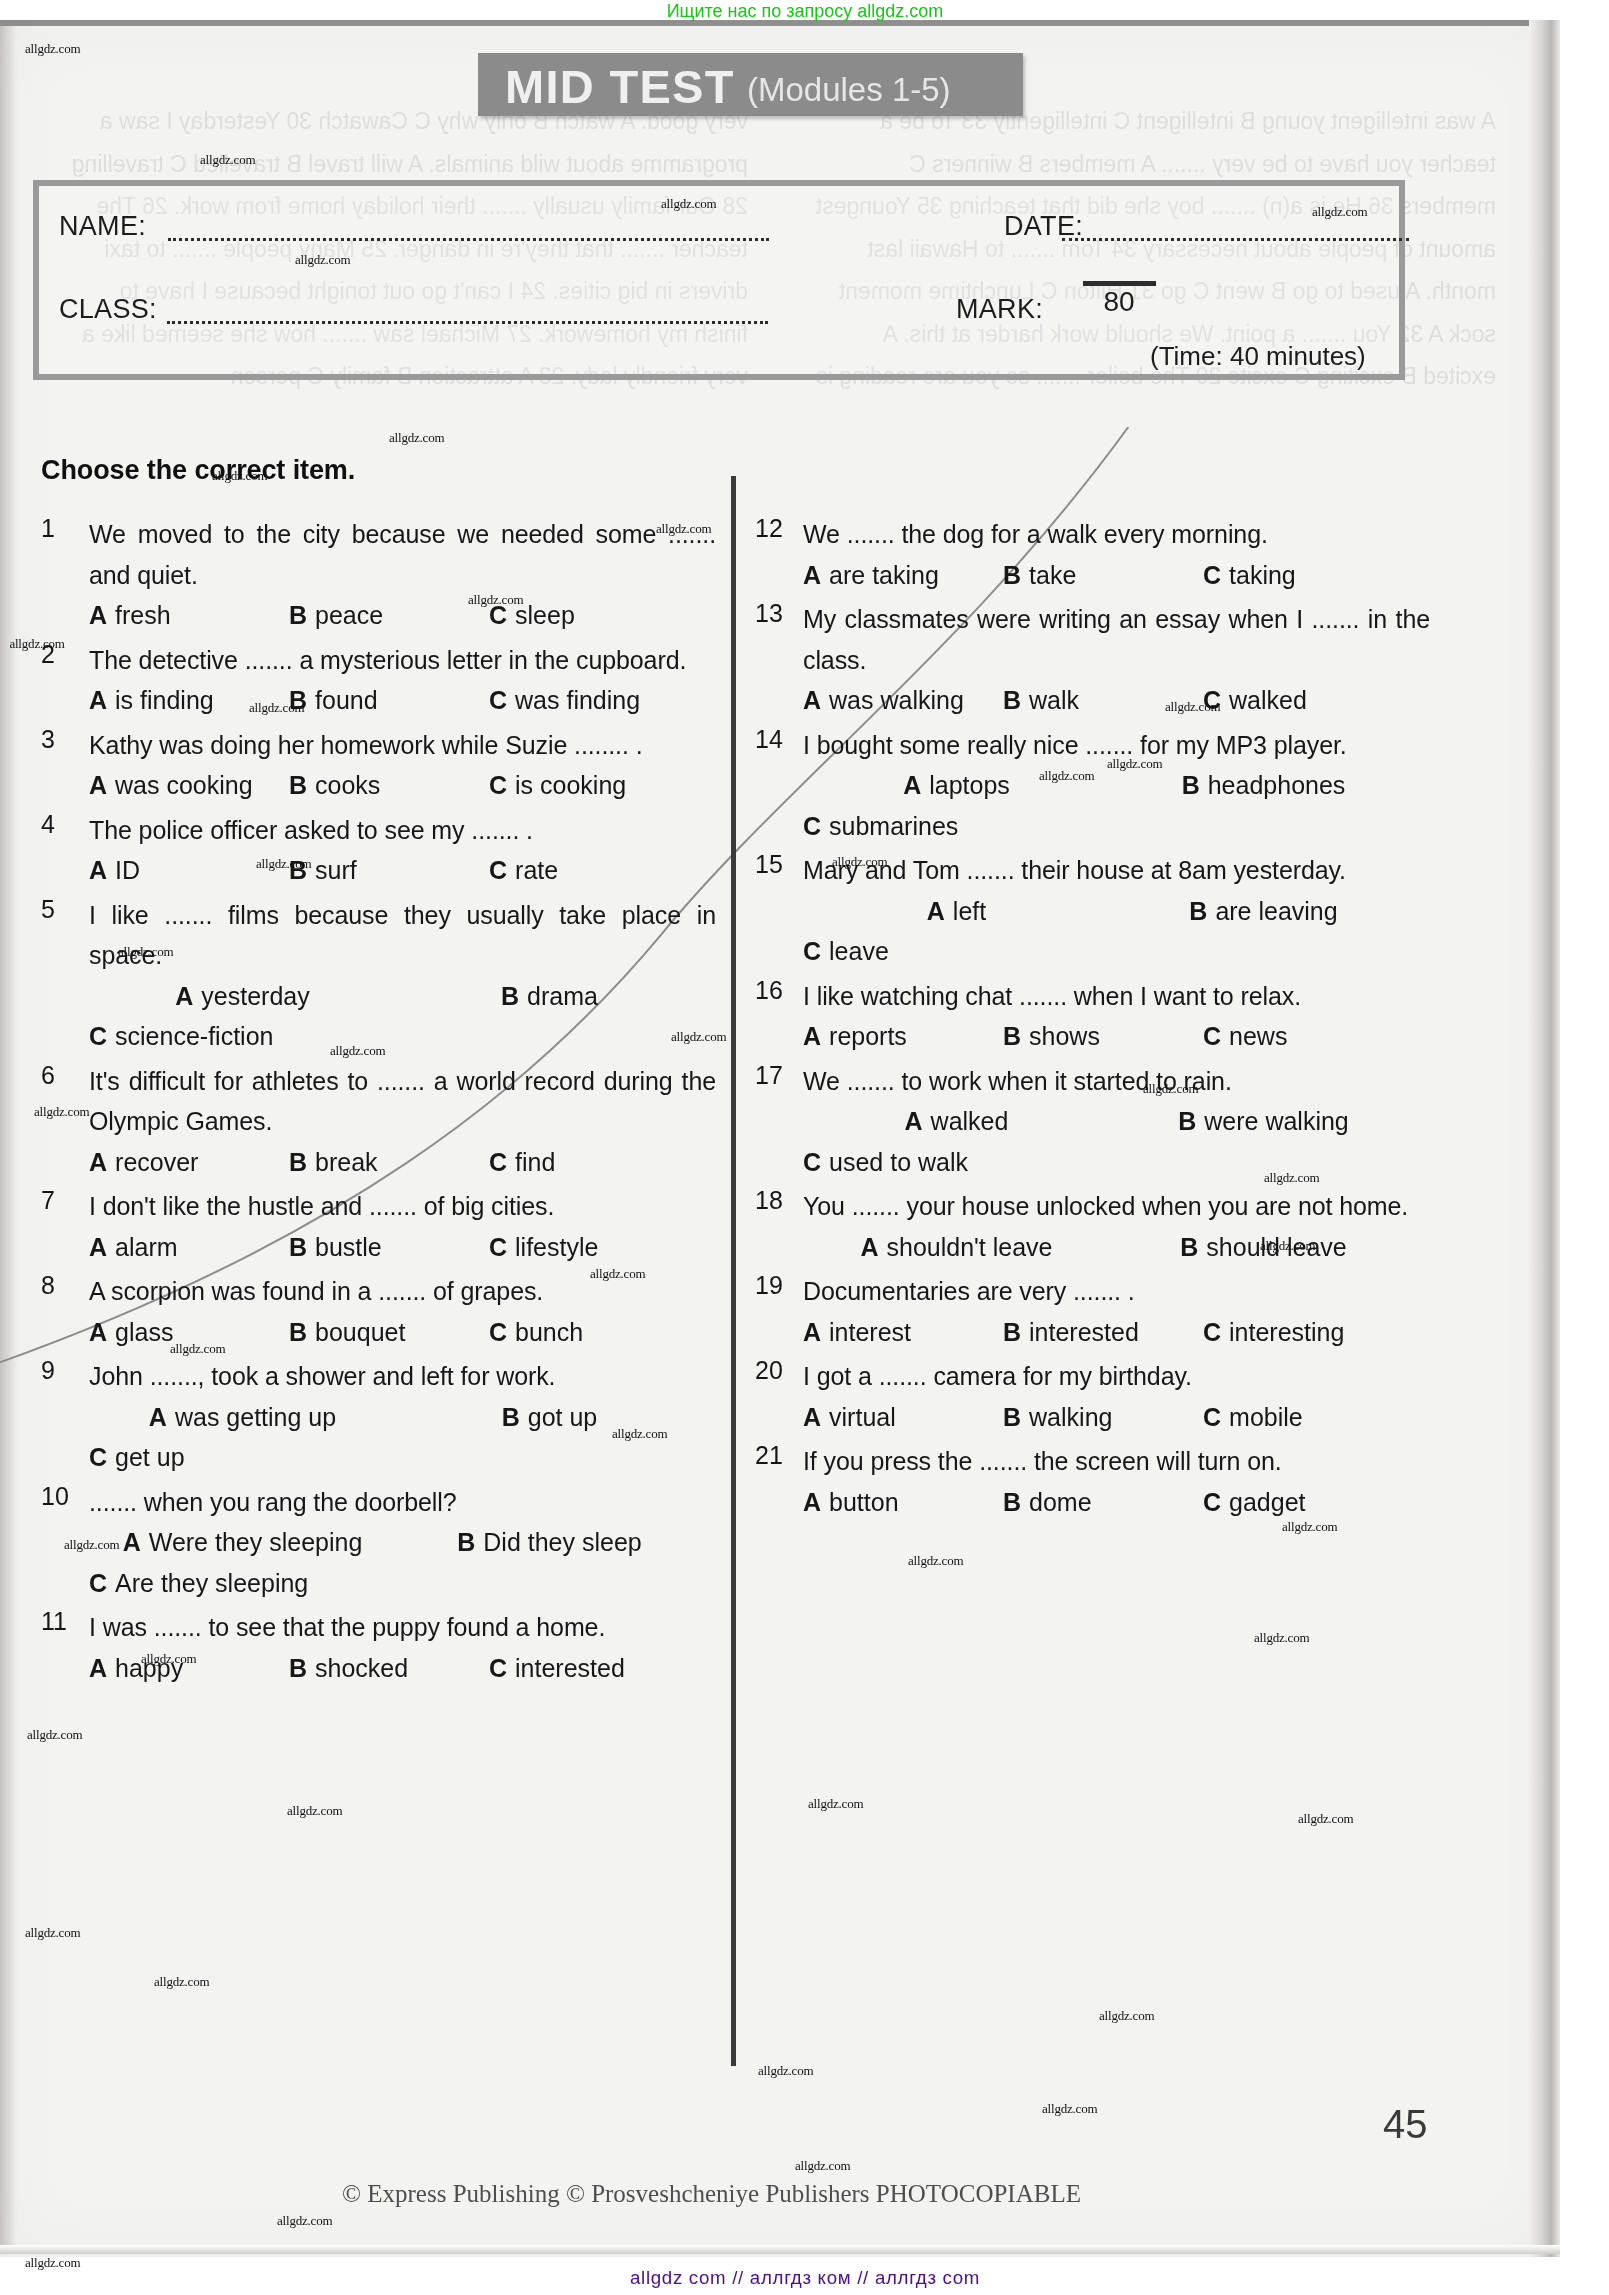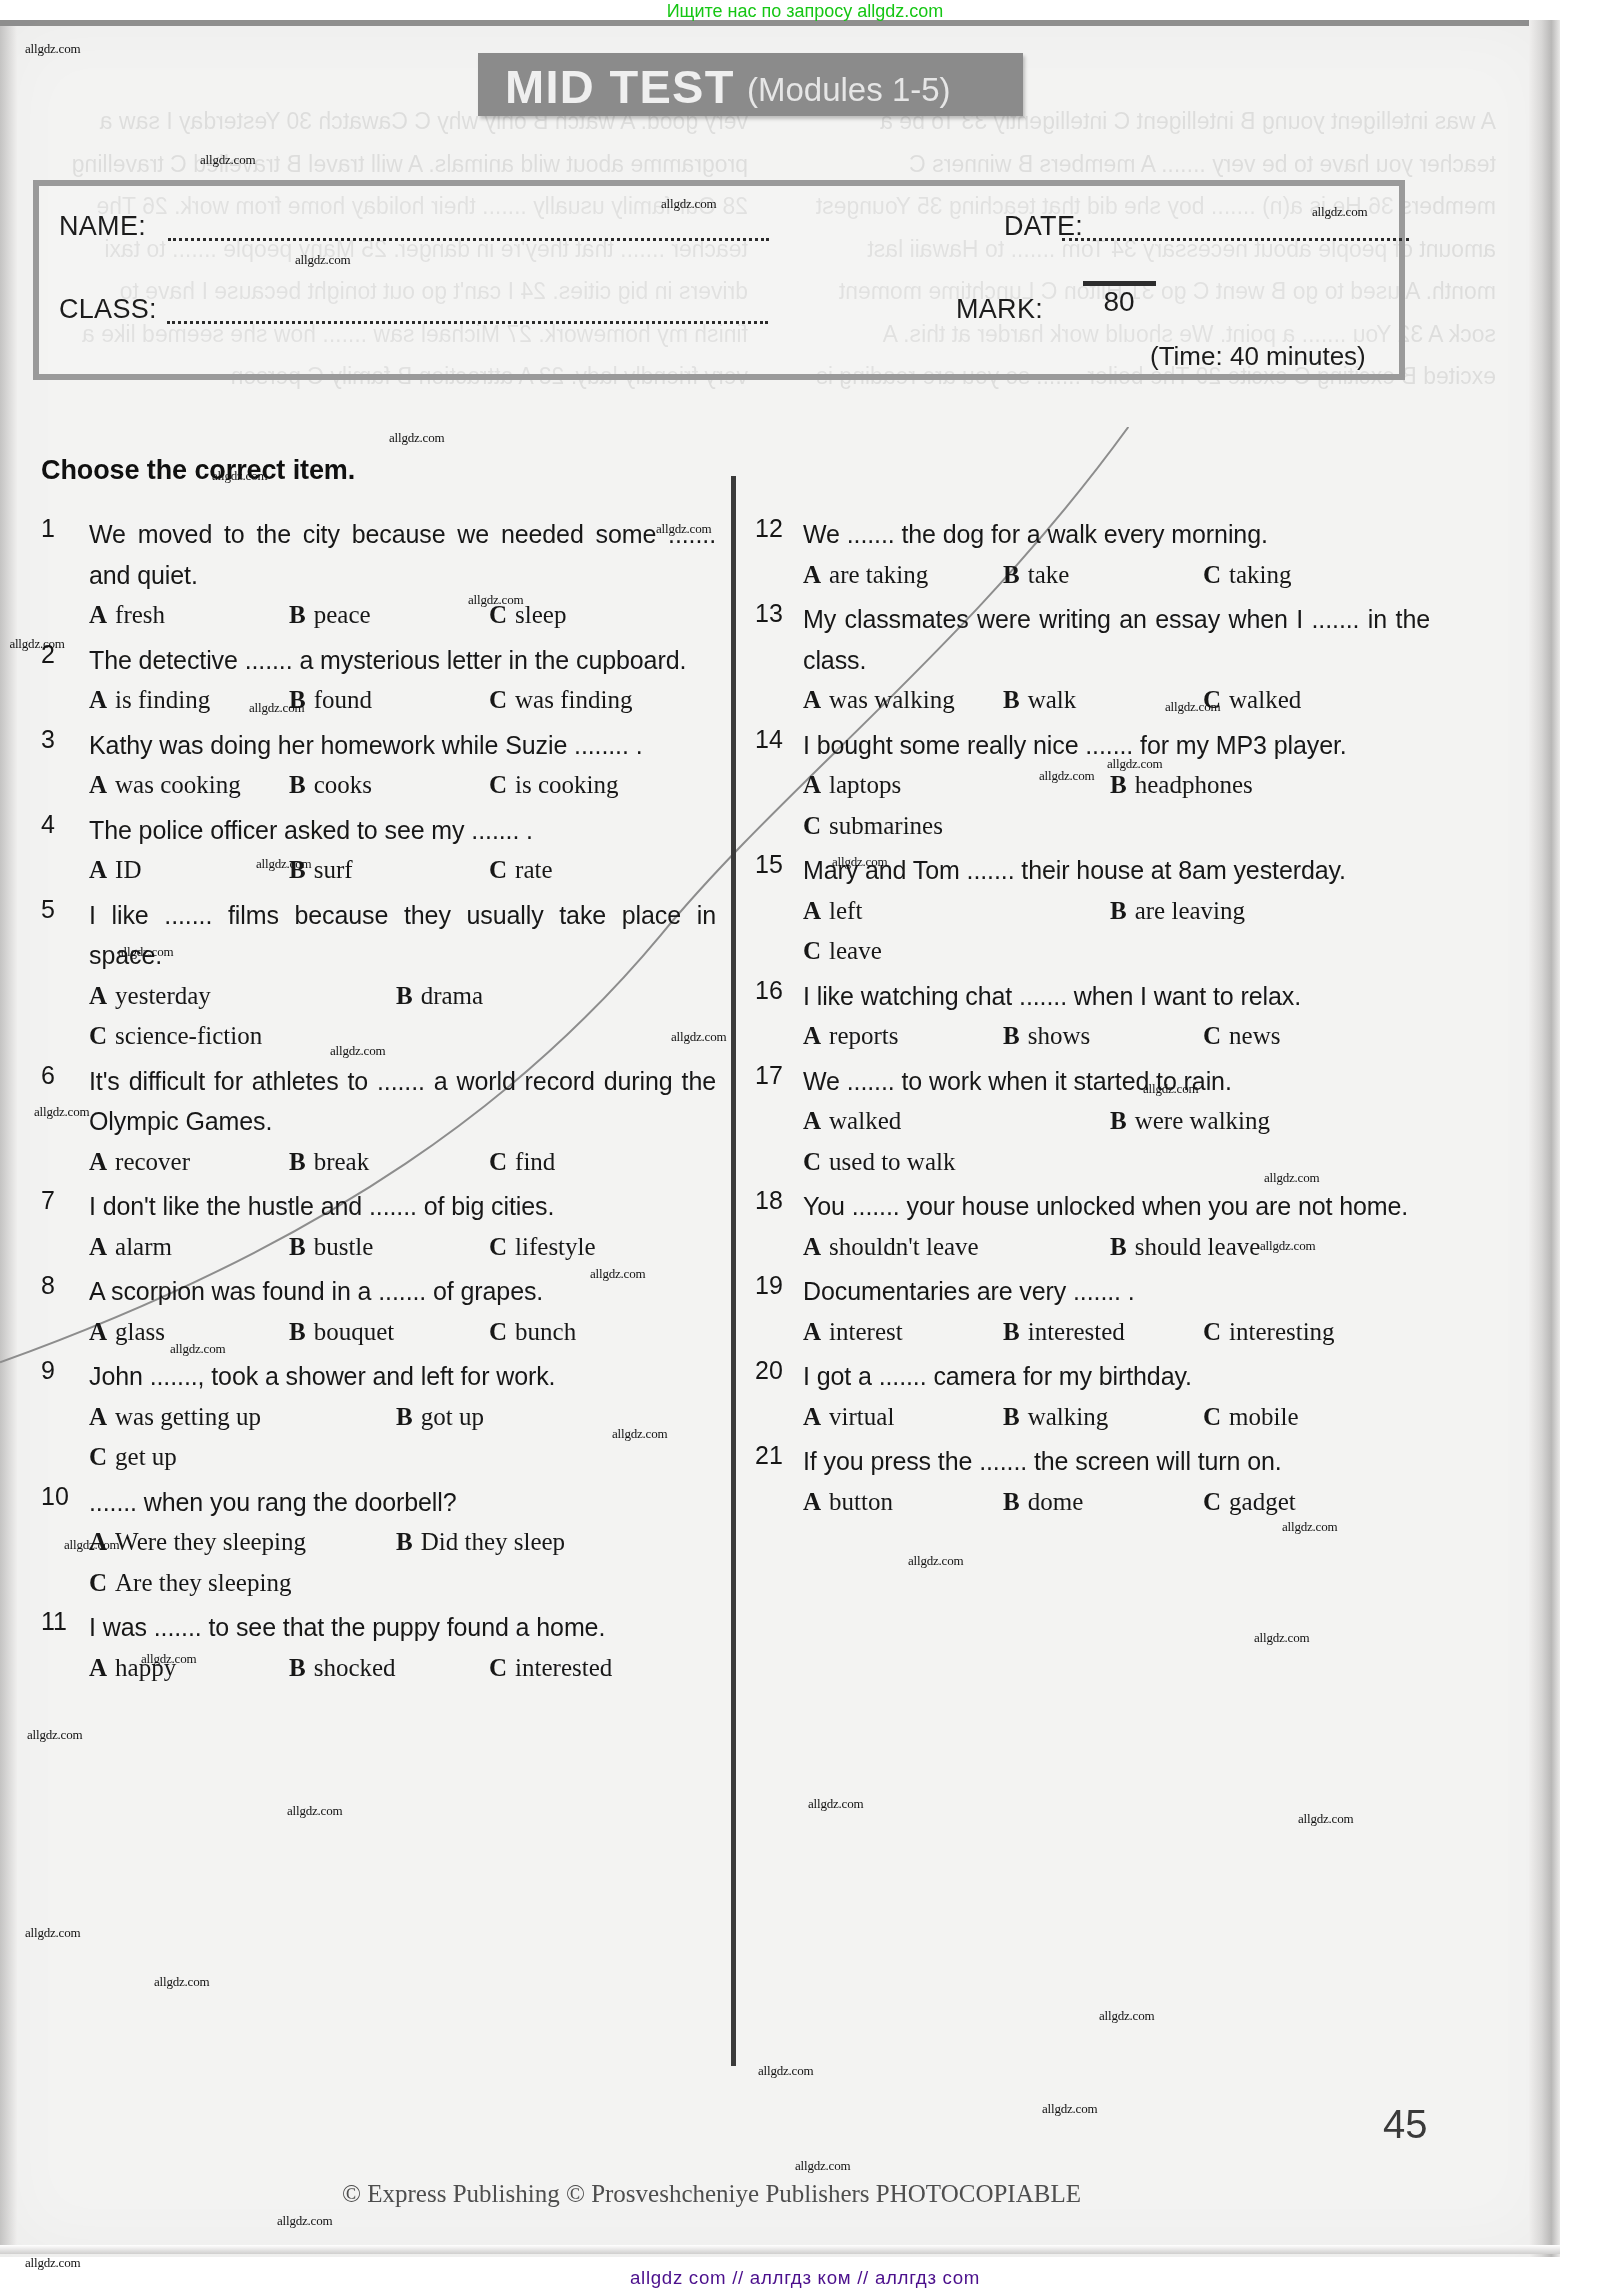--- a/index.html
+++ b/index.html
@@ -202,34 +202,34 @@
     text-align-last: left;
     font-family: "Liberation Sans", sans-serif;
     letter-spacing: -0.1px;
   }
   .q-stem.nojust { text-align: left; }
   .opts {
     display: flex;
     font-size: 25px;
     color: #171717;
     line-height: 1.62;
-    font-family: Liberation Serif, serif;
+    font-family: Liberation Sans, sans-serif;
   }
   .opt {
     white-space: nowrap;
   }
   .opt .let {
     font-weight: bold;
     margin-right: 8px;
   }
   
   .w3a { width: 200px; }
   .w3b { width: 200px; }
   .w3c { width: 200px; }
-  .w2a { width: 307px; }
+  .w2a { width: 307px; text-align: center; }
   .wfull { width: 100%; }
 
   
   #footer-credit {
     position: absolute;
     left: 0; top: 2152px;
     width: 1423px;
     text-align: center;
     font-family: "Liberation Serif", serif;
     font-size: 25px;

